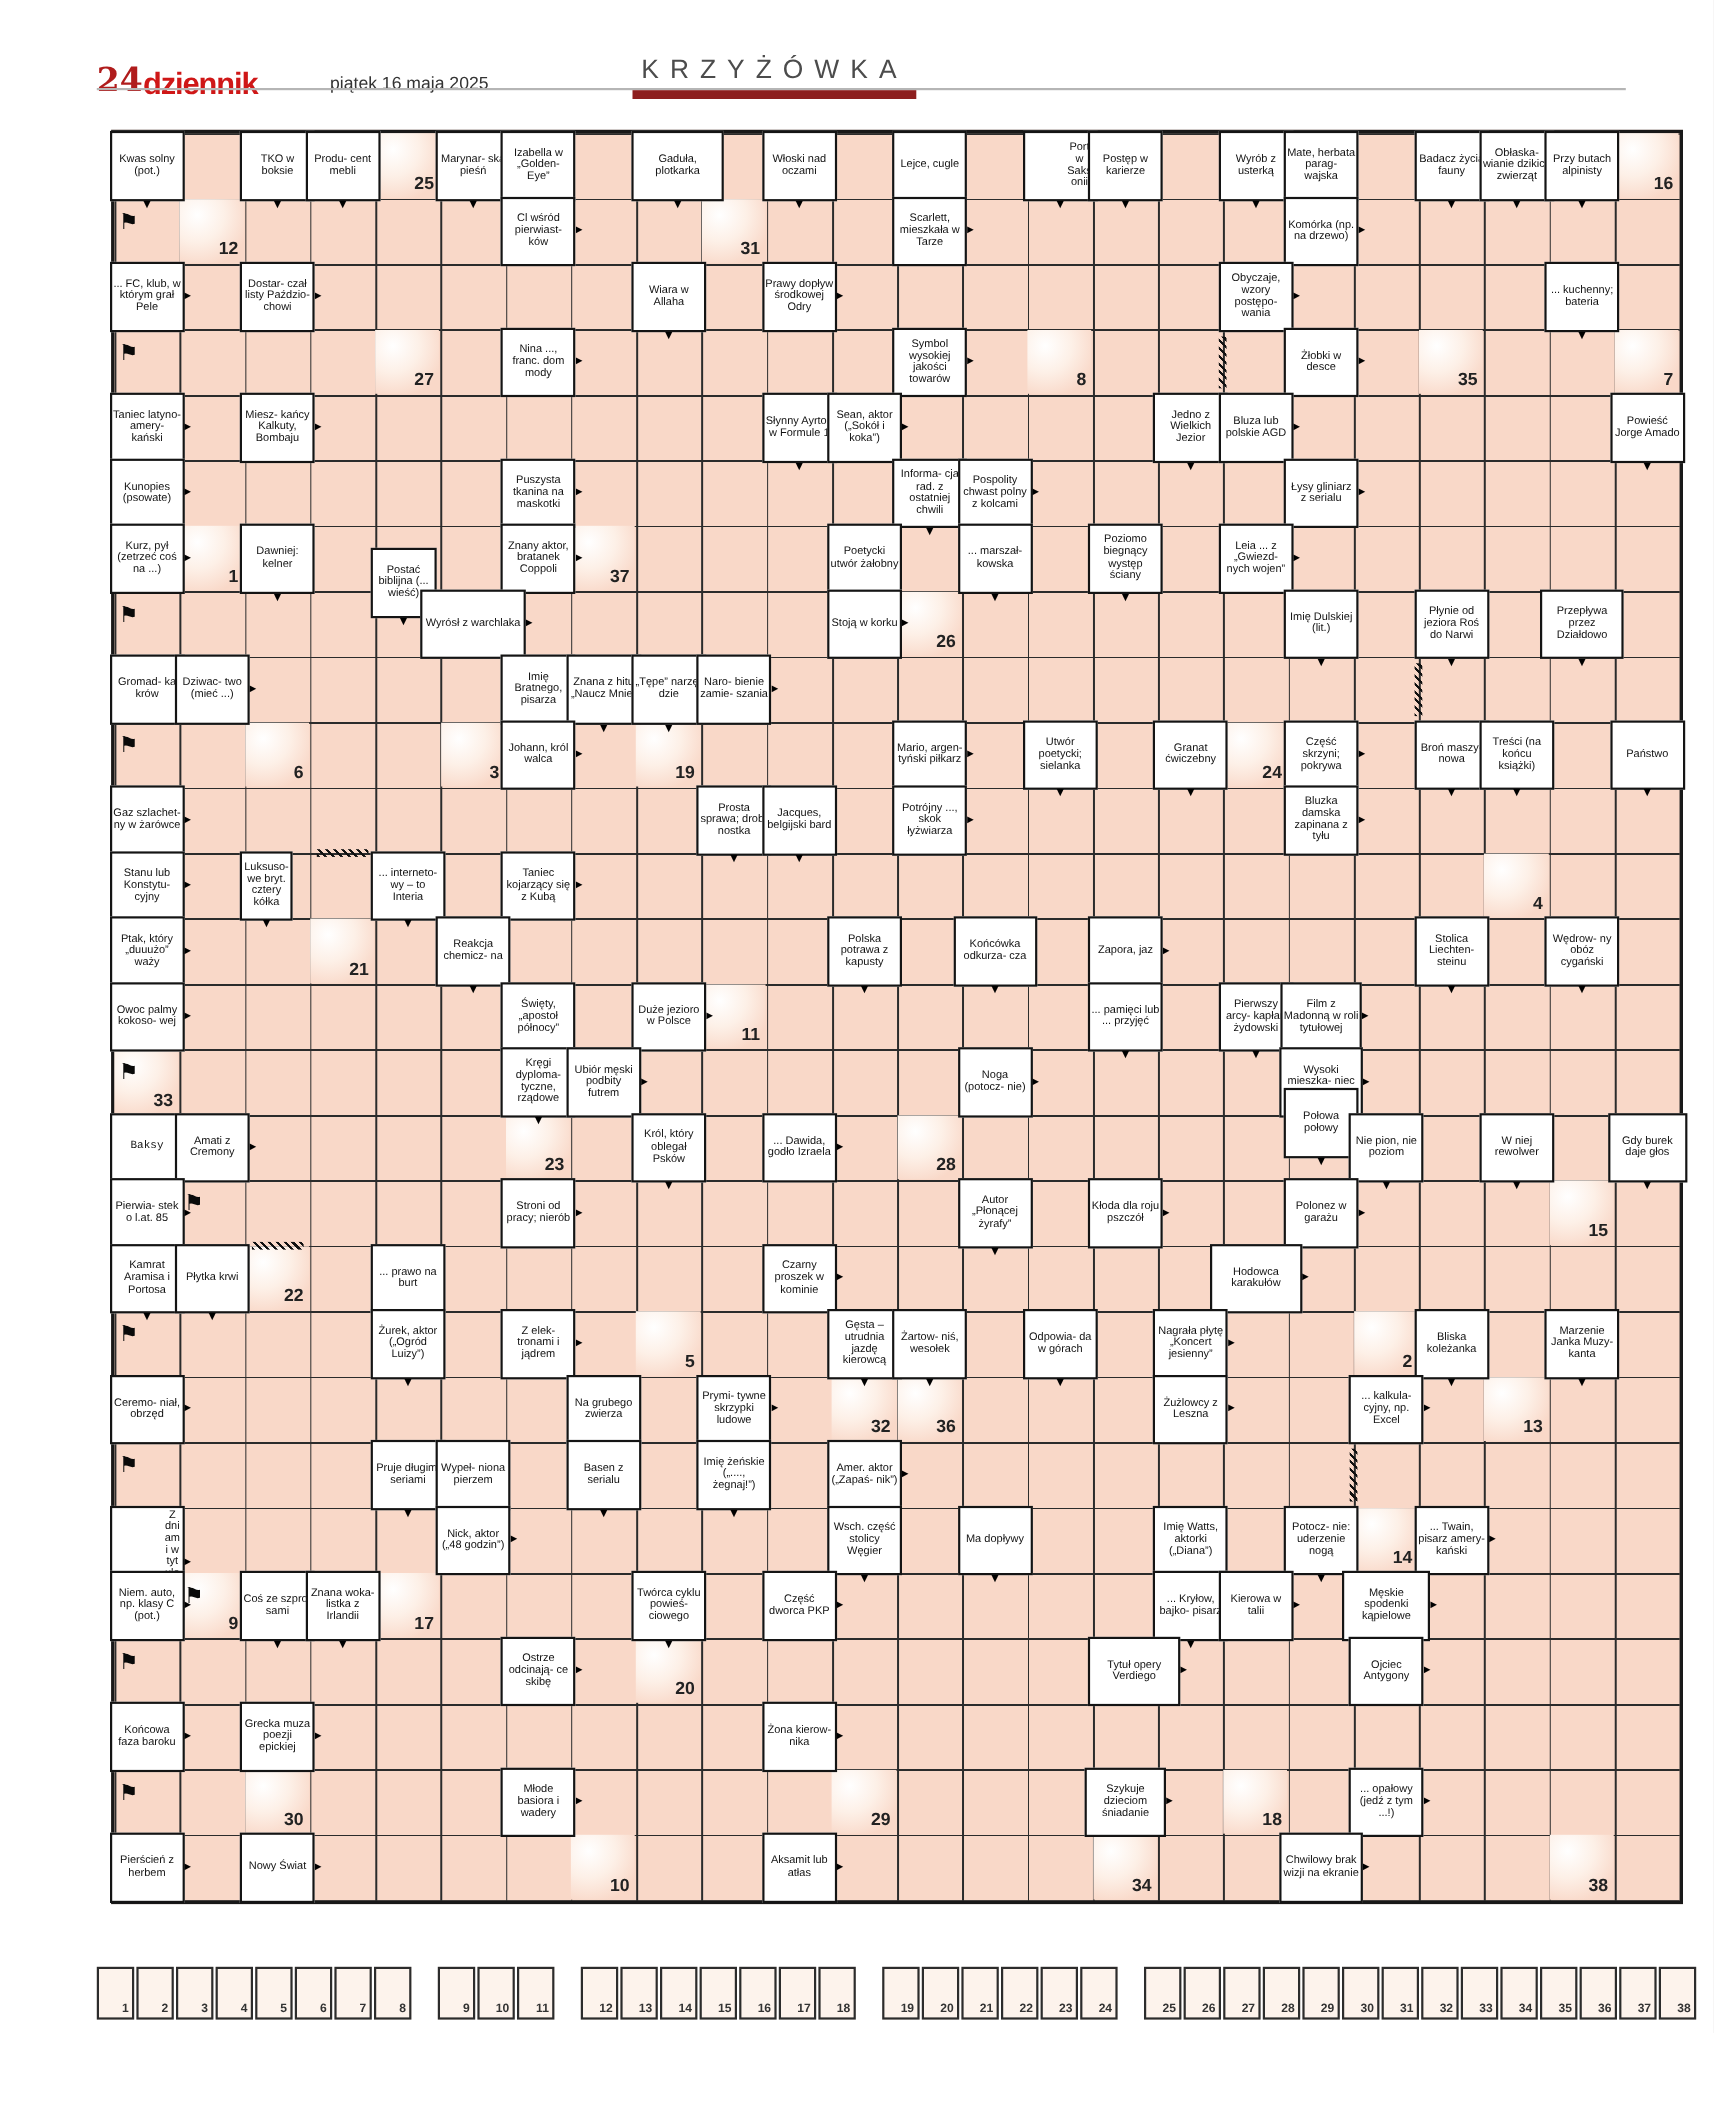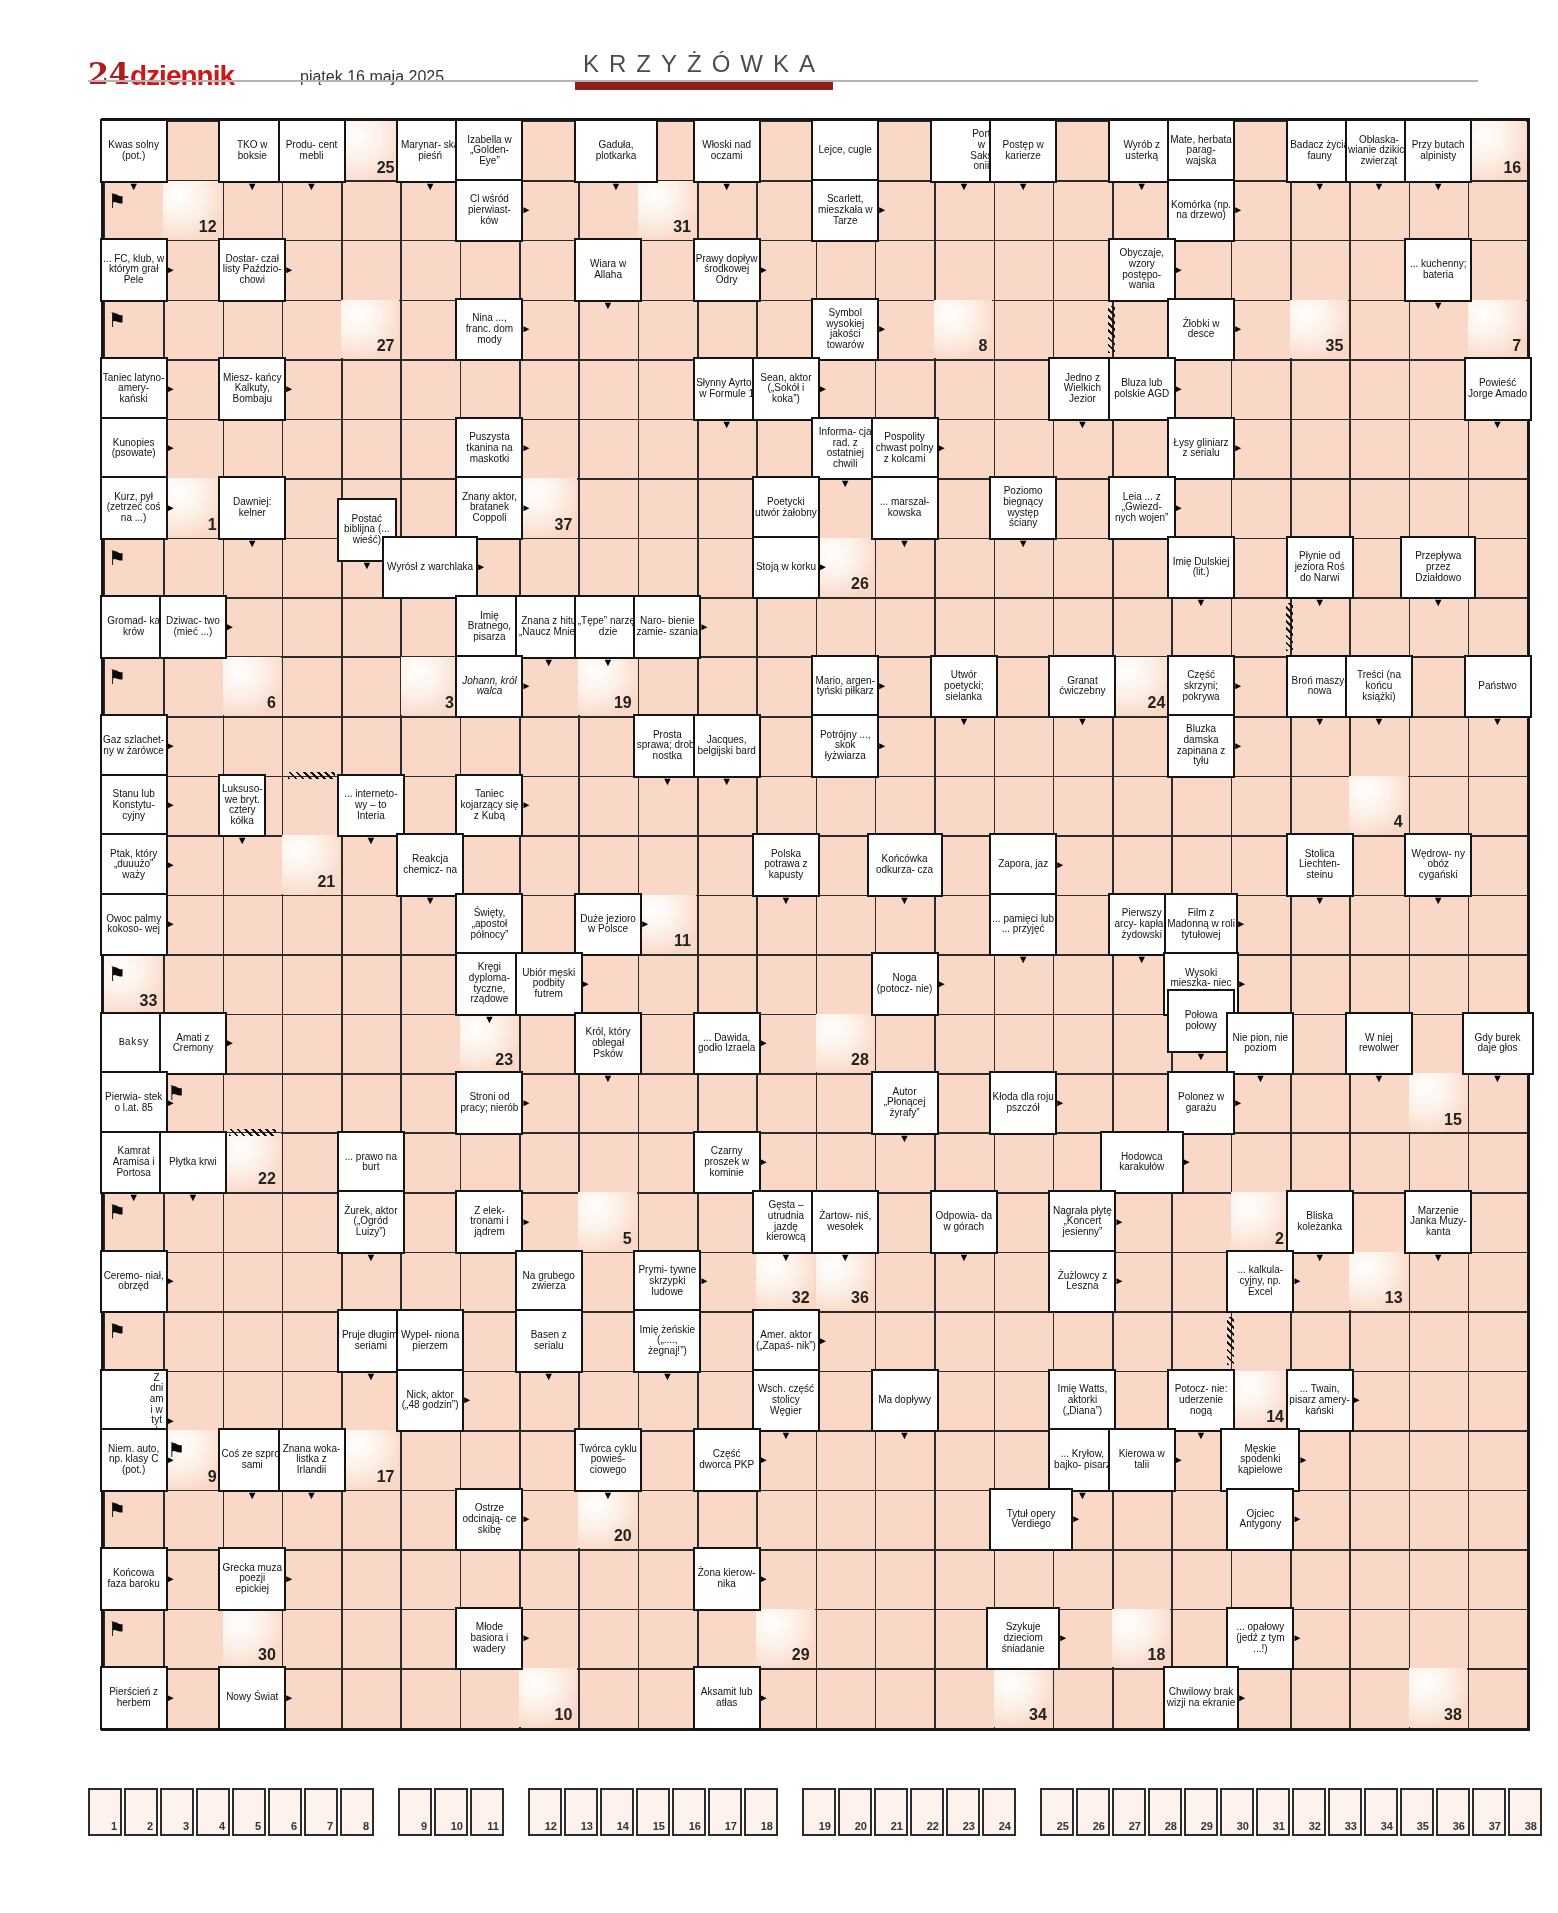--- a/index.html
+++ b/index.html
@@ -405,21 +405,21 @@
         <span class="arr-d">▼</span>
       </div>
       <div class="clue" style="left: 574.05px; top: 595px; width: 68px; min-height: 63.5px;">
         <span>„Tępe” narzę- dzie</span>
         <span class="arr-d">▼</span>
       </div>
       <div class="clue" style="left: 633.35px; top: 595px; width: 68px; min-height: 63.5px;">
         <span>Naro- bienie zamie- szania</span>
         <span class="arr-r">►</span>
       </div>
-      <div class="clue" style="left: 455.45px; top: 654.5px; width: 68px; min-height: 63.5px; font-style: italic;">
+      <div class="clue" style="left: 455.45px; top: 654.5px; width: 68px; min-height: 63.5px;">
         <span>Johann, król walca</span>
         <span class="arr-r">►</span>
       </div>
       <div class="clue" style="left: 811.25px; top: 654.5px; width: 68px; min-height: 63.5px;">
         <span>Mario, argen- tyński piłkarz</span>
         <span class="arr-r">►</span>
       </div>
       <div class="clue" style="left: 929.85px; top: 654.5px; width: 68px; min-height: 63.5px;">
         <span>Utwór poetycki; sielanka</span>
         <span class="arr-d">▼</span>

